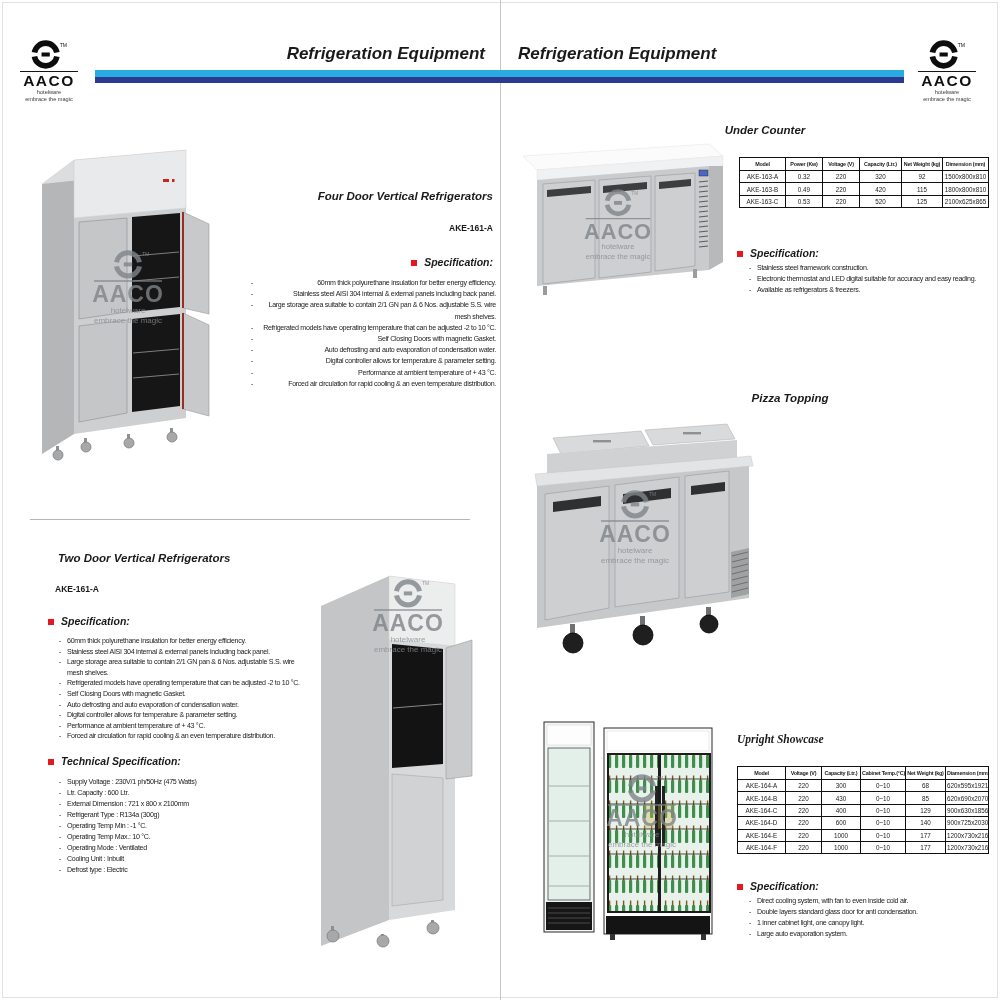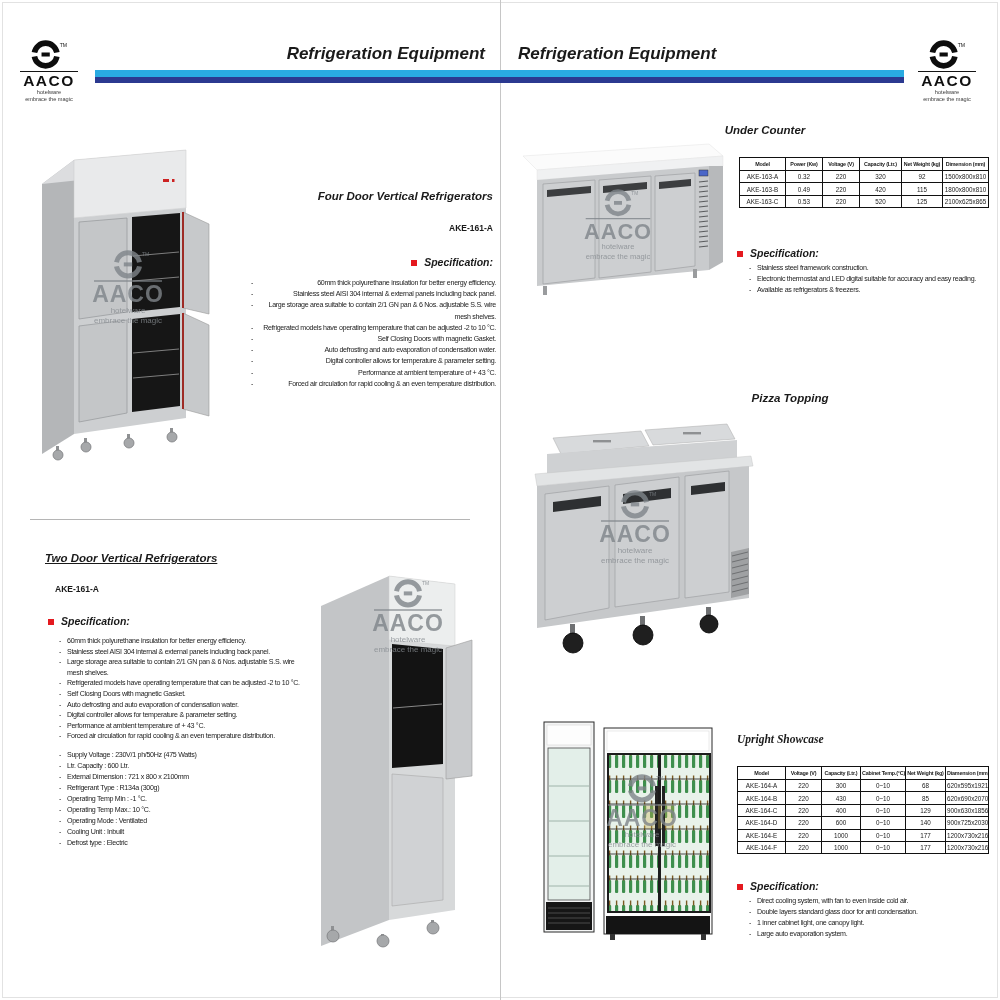--- a/index.html
+++ b/index.html
@@ -137,36 +137,39 @@
           <li>Auto defrosting and auto evaporation of condensation water.</li>
           <li>Digital controller allows for temperature &amp; parameter setting.</li>
           <li>Performance at ambient temperature of + 43 °C.</li>
           <li>Forced air circulation for rapid cooling &amp; an even temperature distribution.</li>
         </ul>
     </div>
 
     <div class="abs" style="left:30px;top:519px;width:440px;height:1px;background:#b5b5b5;"></div>
 
     <div class="abs" style="left:45px;top:552px;width:255px;">
-      <h3 class="sec-title" style="margin-left:0;text-decoration:underline;">Two Door Vertical Refrigerators</h3>
+      <h3 class="sec-title" style="margin-left:13px;">Two Door Vertical Refrigerators</h3>
       <div class="model" style="margin:20px 0 0 10px;">AKE-161-A</div>
       <div style="margin-top:17px;margin-left:3px;">
         <span class="sq"></span><span class="spec-head">Specification:</span>
       </div>
       <ul class="spec" style="margin:7px 0 0 13px;width:246px;line-height:10.6px;">
           <li>60mm thick polyurethane insulation for better energy efficiency.</li>
           <li>Stainless steel AISI 304 internal &amp; external panels including back panel.</li>
           <li>Large storage area suitable to contain 2/1 GN pan &amp; 6 Nos. adjustable S.S. wire mesh shelves.</li>
           <li>Refrigerated models have operating temperature that can be adjusted -2 to 10 °C.</li>
           <li>Self Closing Doors with magnetic Gasket.</li>
           <li>Auto defrosting and auto evaporation of condensation water.</li>
           <li>Digital controller allows for temperature &amp; parameter setting.</li>
           <li>Performance at ambient temperature of + 43 °C.</li>
           <li>Forced air circulation for rapid cooling &amp; an even temperature distribution.</li>
         </ul>
+      <div style="margin-top:9px;margin-left:3px;">
+        <span class="sq"></span><span class="spec-head">Technical Specification:</span>
+      </div>
       <ul class="spec nowrap" style="margin:8px 0 0 13px;width:246px;line-height:11px;">
           <li>Supply Voltage : 230V/1 ph/50Hz (475 Watts)</li>
           <li>Ltr. Capacity : 600 Ltr.</li>
           <li>External Dimension : 721 x 800 x 2100mm</li>
           <li>Refrigerant Type : R134a (300g)</li>
           <li>Operating Temp Min : -1 °C.</li>
           <li>Operating Temp Max.: 10 °C.</li>
           <li>Operating Mode : Ventilated</li>
           <li>Cooling Unit : Inbuilt</li>
           <li>Defrost type : Electric</li>

